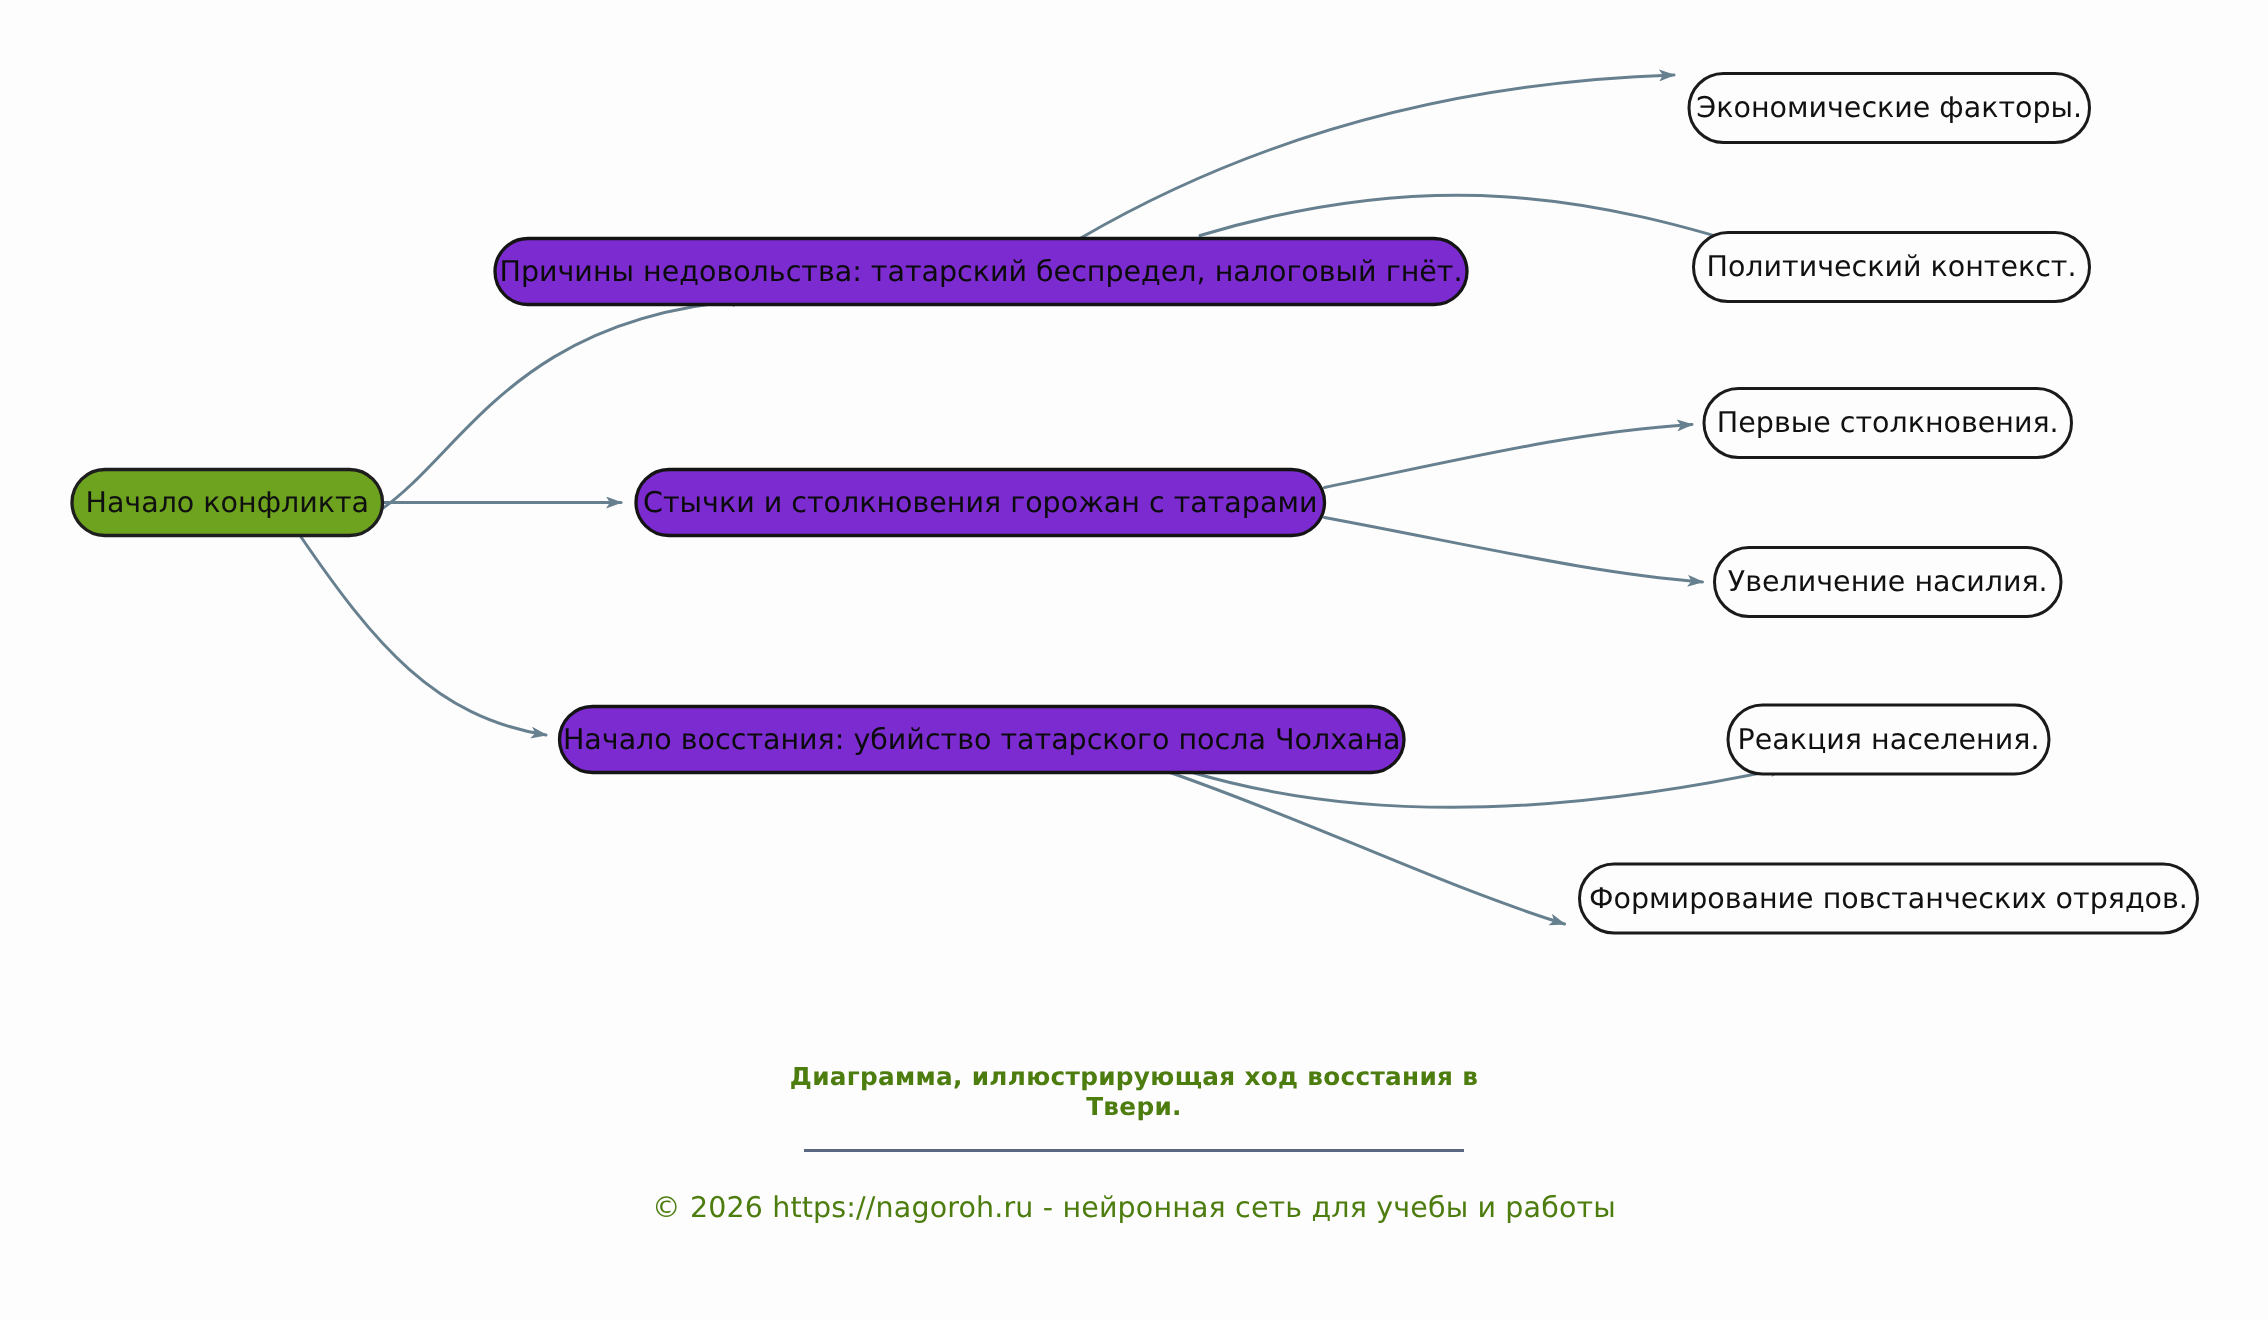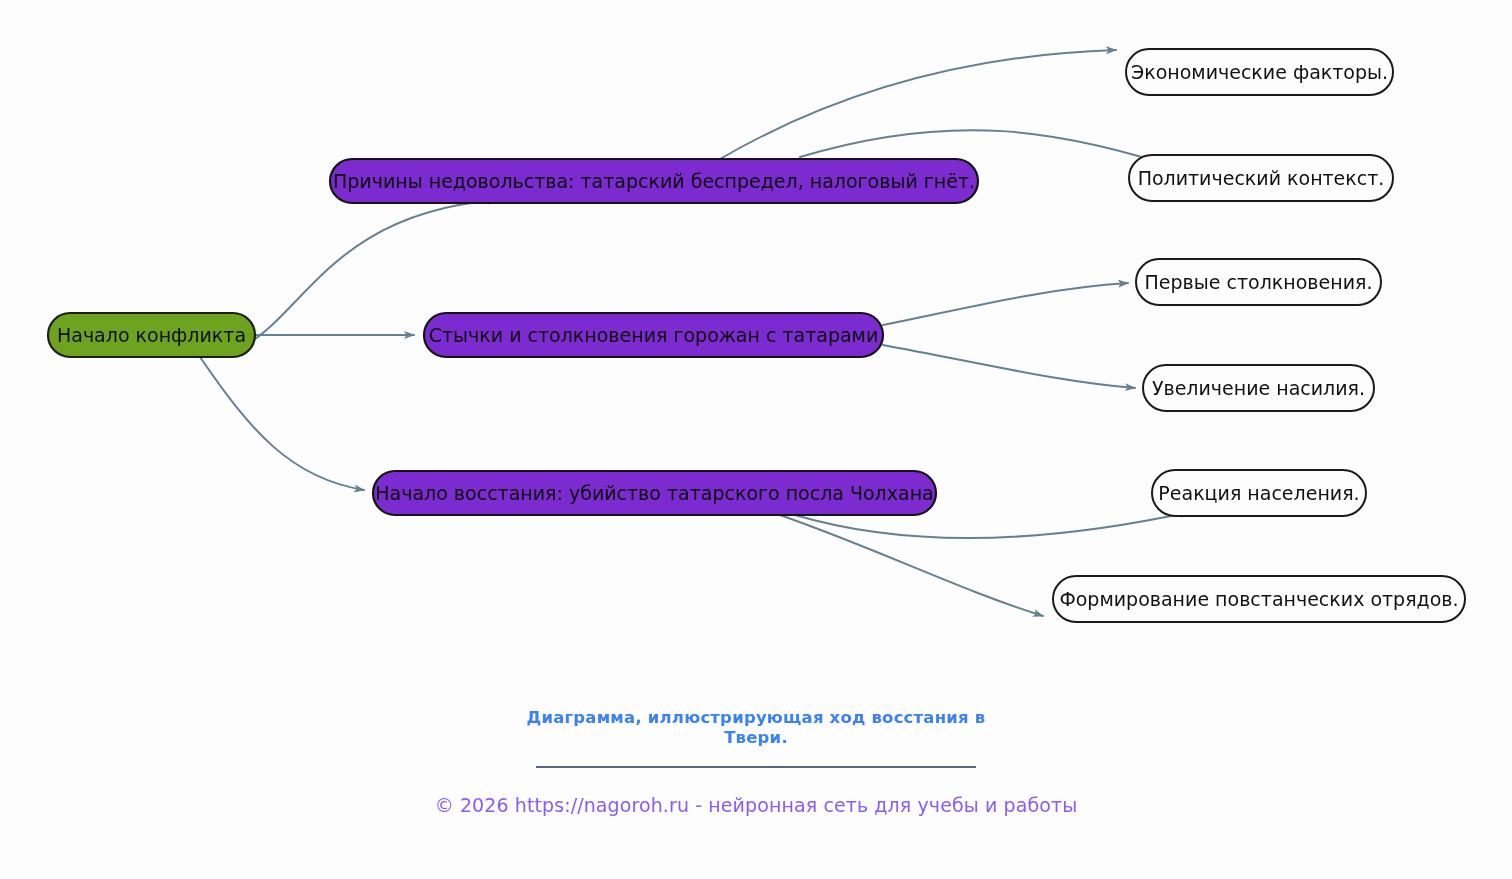--- a/index.html
+++ b/index.html
@@ -58,36 +58,36 @@
     position: absolute;
     left: 0;
     top: 700px;
     width: 1512px;
     text-align: center;
   }
   .caption-title {
     font-family: "DejaVu Sans", "Liberation Sans", sans-serif;
     font-size: 16.5px;
     font-weight: bold;
-    color: #3b82f6;
+    color: #4d7c0f;
     line-height: 20px;
     width: 500px;
     margin: 8px auto 0 auto;
     letter-spacing: 0.2px;
   }
   .caption-rule {
     width: 440px;
     height: 0;
     margin: 18px auto 0 auto;
     border-top: 2px solid #5a6781;
   }
   .footer-text {
     font-family: "DejaVu Sans", "Liberation Sans", sans-serif;
     font-size: 19px;
-    color: #8b5cf6;
+    color: #4d7c0f;
     margin-top: 26px;
     letter-spacing: 0.1px;
   }
 </style>
 </head>
 <body>
 
 <div id="stage">
 
   <svg class="mindmap" viewBox="0 0 1512 700">

